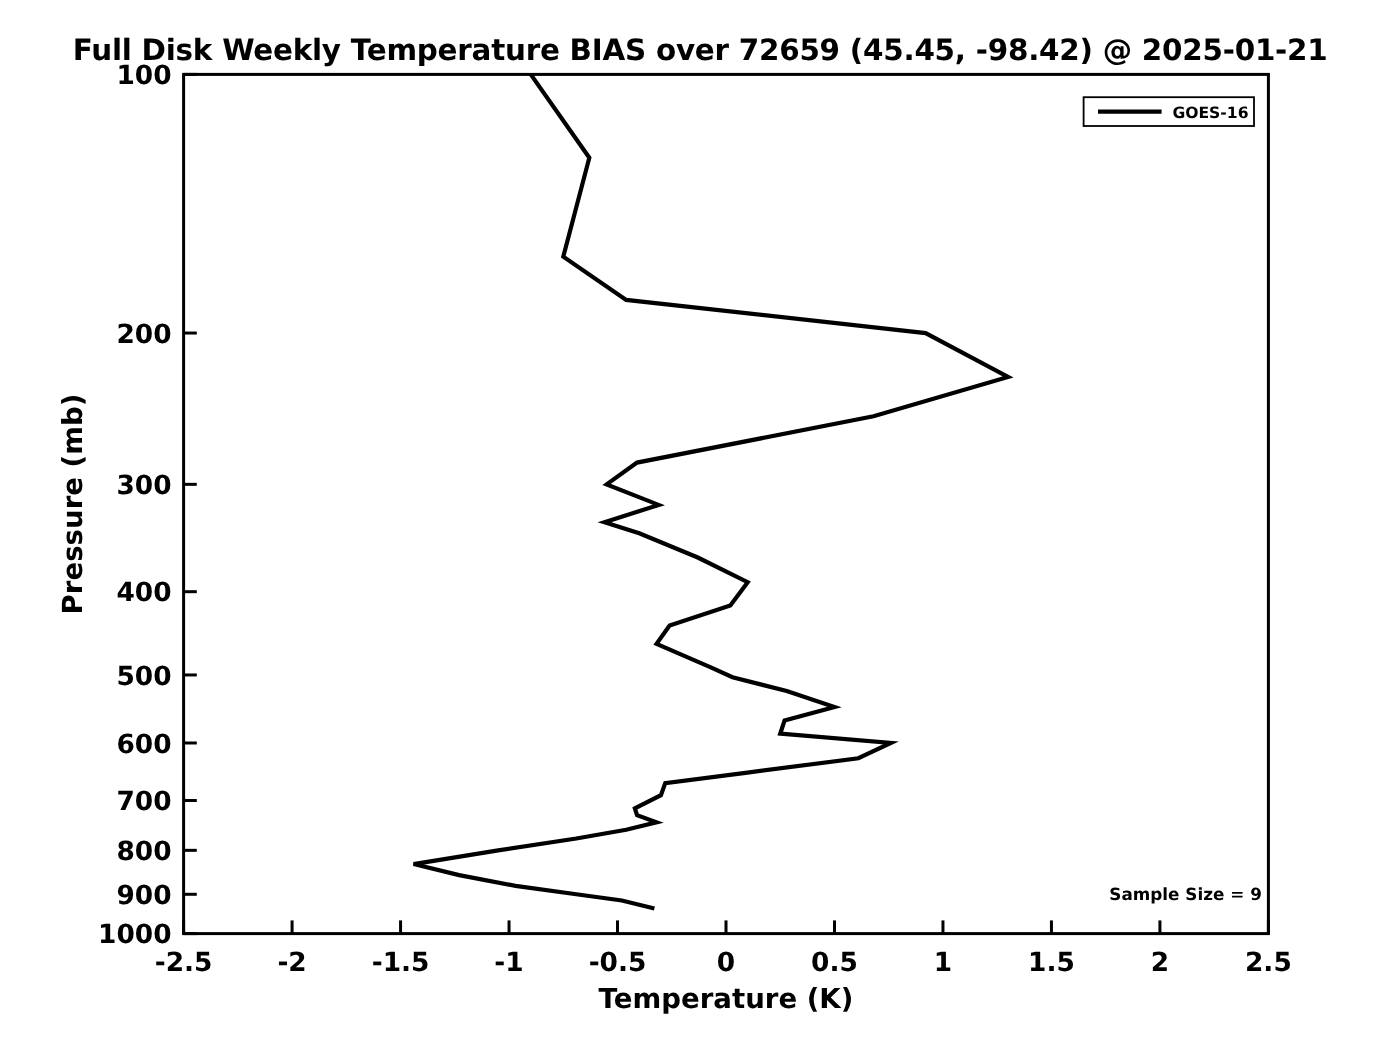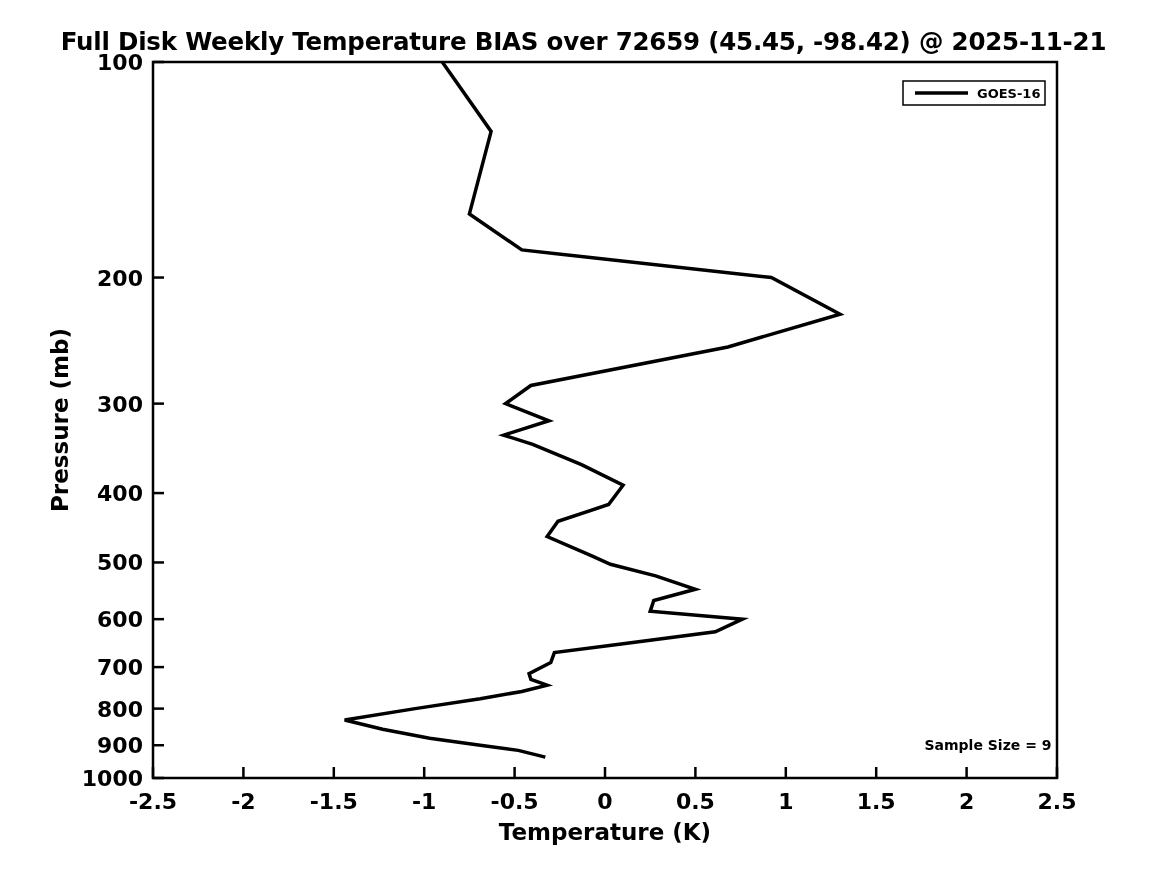--- a/index.html
+++ b/index.html
@@ -56,21 +56,21 @@
     font-size: 14px;
     font-weight: bold;
     fill: #000000;
   }
 </style>
 </head>
 <body>
 
 <div id="page">
 
-  <div id="chart-title">Full Disk Weekly Temperature BIAS over 72659 (45.45, -98.42) @ 2025-11-21</div>
+  <div id="chart-title">Full Disk Weekly Temperature BIAS over 72659 (45.45, -98.42) @ 2025-01-21</div>
 
   <svg id="plot-svg" width="1167" height="875">
 
     <rect id="axis-frame" x="153" y="62" width="904" height="716" fill="none" stroke="#000000" stroke-width="2.5"></rect>
 
     <g id="x-ticks">
         <line x1="153" y1="778" x2="153" y2="767" stroke="#000000" stroke-width="2.5"></line>
         <text x="153" y="809" text-anchor="middle" class="tick-label">-2.5</text>
         <line x1="243.4" y1="778" x2="243.4" y2="767" stroke="#000000" stroke-width="2.5"></line>
         <text x="243.4" y="809" text-anchor="middle" class="tick-label">-2</text>

